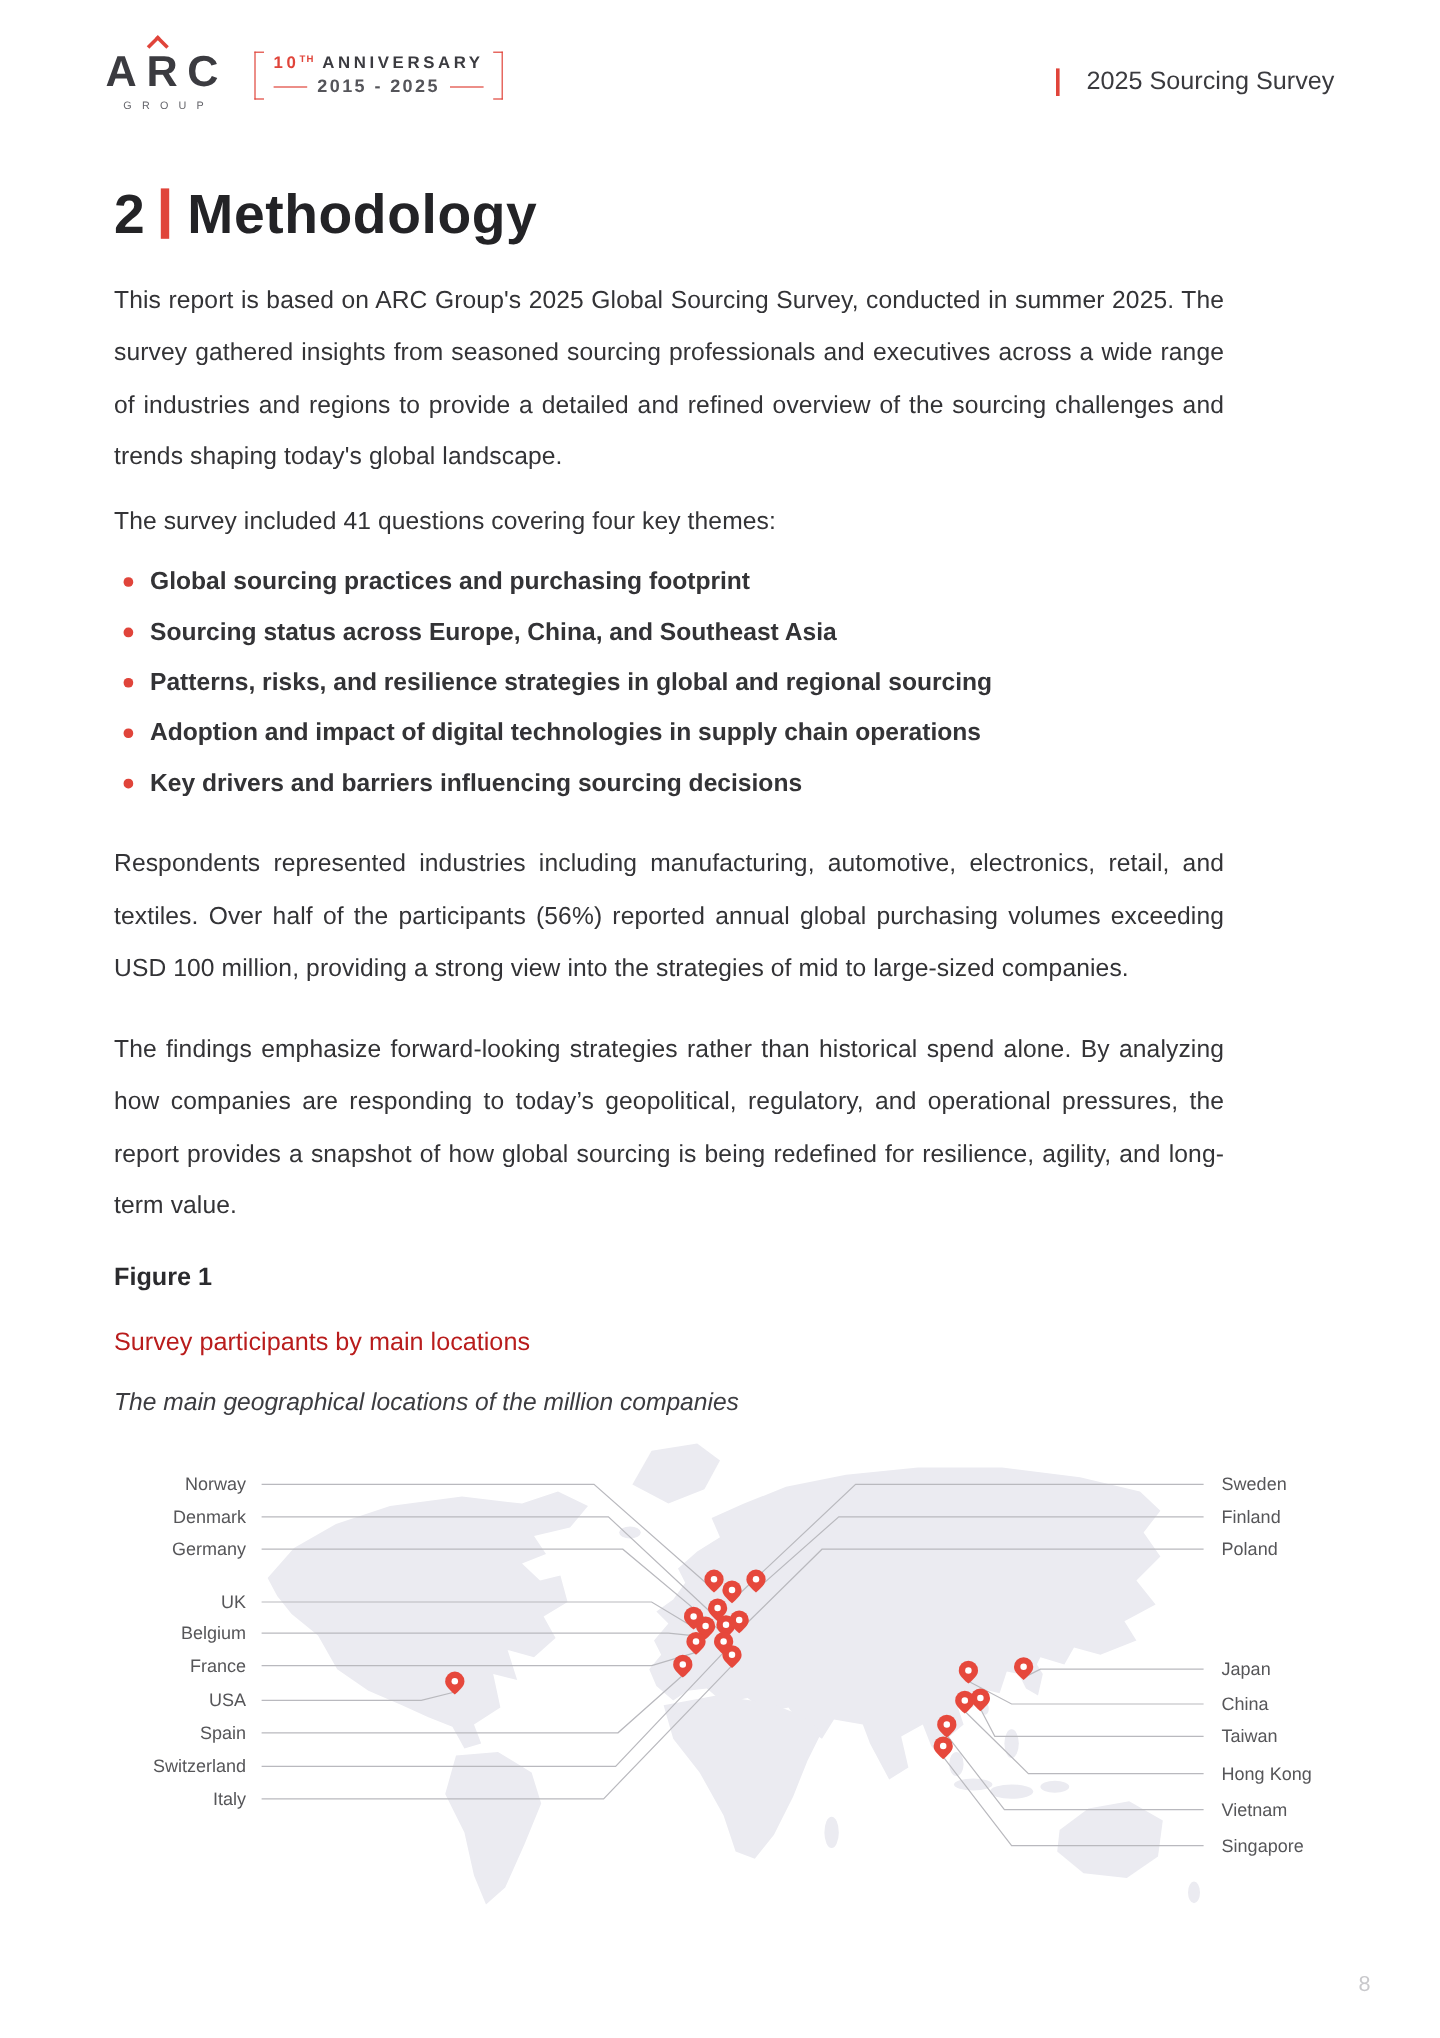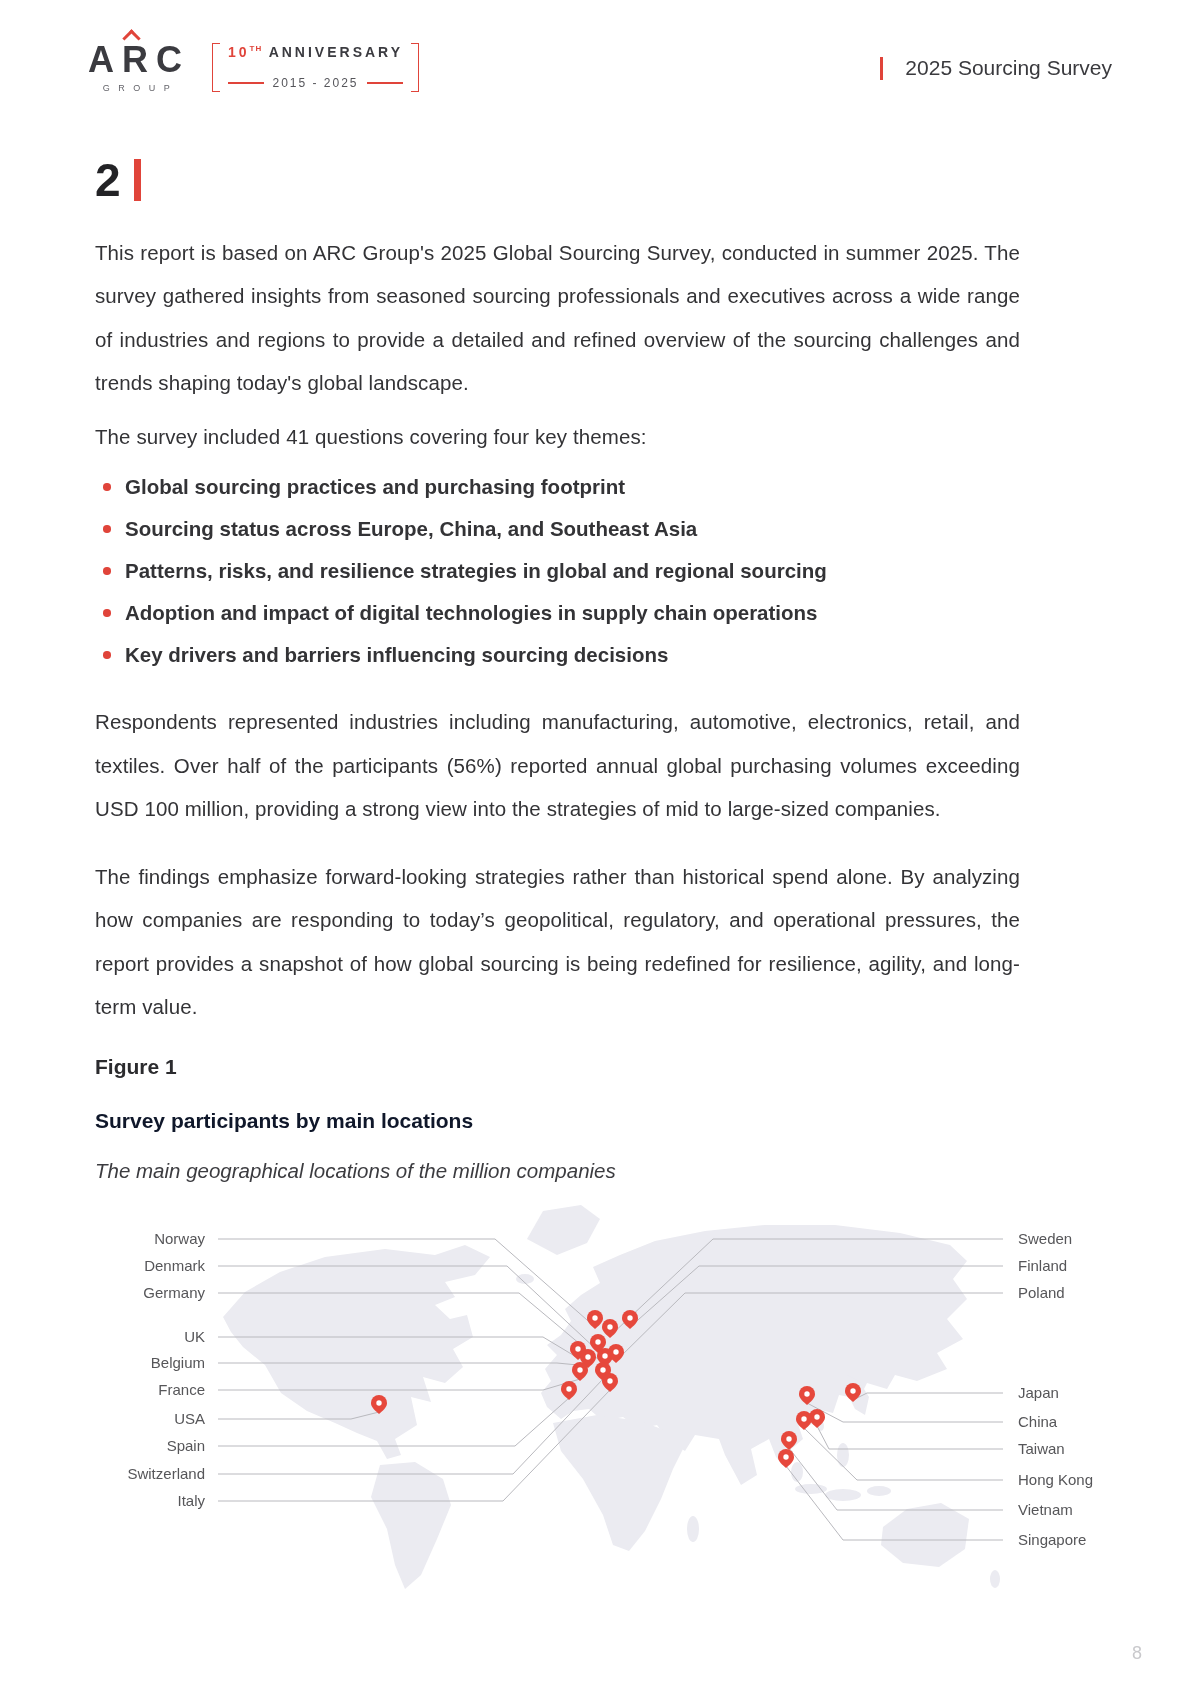--- a/index.html
+++ b/index.html
@@ -31,22 +31,22 @@
     font-size:9px;letter-spacing:8.5px;color:#64646a;margin-top:5px;padding-left:3px;
   }
   .anniv{position:relative;margin-left:22px;margin-top:6px;padding:4px 16px 5px;}
   .anniv::before{content:"";position:absolute;left:0;top:3px;bottom:3px;width:7px;
     border:1.5px solid var(--accent);border-right:none;}
   .anniv::after{content:"";position:absolute;right:0;top:3px;bottom:3px;width:7px;
     border:1.5px solid var(--accent);border-left:none;}
   .anniv-top{font-size:14px;font-weight:bold;letter-spacing:3px;color:#3b3b40;white-space:nowrap;}
   .anniv-num{color:var(--accent);}
   .anniv-sup{color:var(--accent);font-size:8px;vertical-align:super;letter-spacing:1px;}
-  .anniv-years{display:flex;align-items:center;gap:8px;margin-top:16px;
-    font-size:12px;letter-spacing:2px;color:#55555a;}
+  .anniv-years{display:flex;align-items:center;gap:8px;margin-top:4px;
+    font-size:15px;letter-spacing:2px;color:#55555a;font-weight:bold;}
   .anniv-years::before,.anniv-years::after{content:"";height:1.5px;background:var(--accent);flex:1;}
   .doc-title{display:flex;align-items:center;gap:22px;padding-top:22px;font-size:21px;color:#3a3a3e;}
   .doc-title .pipe-sm{display:inline-block;width:3px;height:23px;background:var(--accent);}
   
   .content{margin:0 85px 0 95px;width:925px;}
   h1{
     margin:58px 0 0;display:flex;align-items:center;
     font-size:46px;font-weight:bold;color:#232326;letter-spacing:0.5px;
   }
   h1 .pipe{display:inline-block;width:7px;height:42px;background:var(--accent);margin:0 15px 0 13px;}
@@ -57,21 +57,21 @@
   p.lead{margin-top:10px;text-align:left;}
   ul.themes{list-style:none;margin:8px 0 0;padding:0;font-weight:bold;}
   ul.themes li{
     position:relative;padding-left:30px;font-size:20.5px;line-height:2.05;color:#333336;
   }
   ul.themes li::before{
     content:"";position:absolute;left:8px;top:17px;width:7.5px;height:7.5px;border-radius:50%;
     background:var(--accent);
   }
   .fig-label{margin-top:26px;font-size:21px;font-weight:bold;color:#2b2b2e;}
-  .fig-title{margin-top:30px;font-size:21px;font-weight:bold;color:#0f172a;}
+  .fig-title{margin-top:30px;font-size:21px;font-weight:normal;color:#b91c1c;}
   .fig-caption{margin-top:26px;font-size:20.5px;font-style:italic;color:#3c3c40;}
   
   .map-wrap{margin-top:14px;}
   svg.mapfig{display:block;}
   svg.mapfig .land{fill:#ebebf1;}
   svg.mapfig polyline{fill:none;stroke:#b9b9be;stroke-width:1;}
   svg.mapfig .map-label{font-size:15px;fill:#565659;font-family:"Liberation Sans",sans-serif;}
   .page-num{position:absolute;right:58px;bottom:34px;font-size:18px;color:#c9c9cc;}
 </style>
 </head>
@@ -93,20 +93,21 @@
     <div class="doc-title">
       <span class="pipe-sm"></span>
       <span>2025 Sourcing Survey</span>
     </div>
   </div>
 
   <div class="content">
     <h1>
       <span>2</span>
       <span class="pipe"></span>
+      <span>Methodology</span>
     </h1>
 
     <p class="body">This report is based on ARC Group's 2025 Global Sourcing Survey, conducted in summer 2025. The survey gathered insights from seasoned sourcing professionals and executives across a wide range of industries and regions to provide a detailed and refined overview of the sourcing challenges and trends shaping today's global landscape.</p>
 
     <p class="body lead">The survey included 41 questions covering four key themes:</p>
 
     <ul class="themes">
       <li>Global sourcing practices and purchasing footprint</li>
       <li>Sourcing status across Europe, China, and Southeast Asia</li>
       <li>Patterns, risks, and resilience strategies in global and regional sourcing</li>

